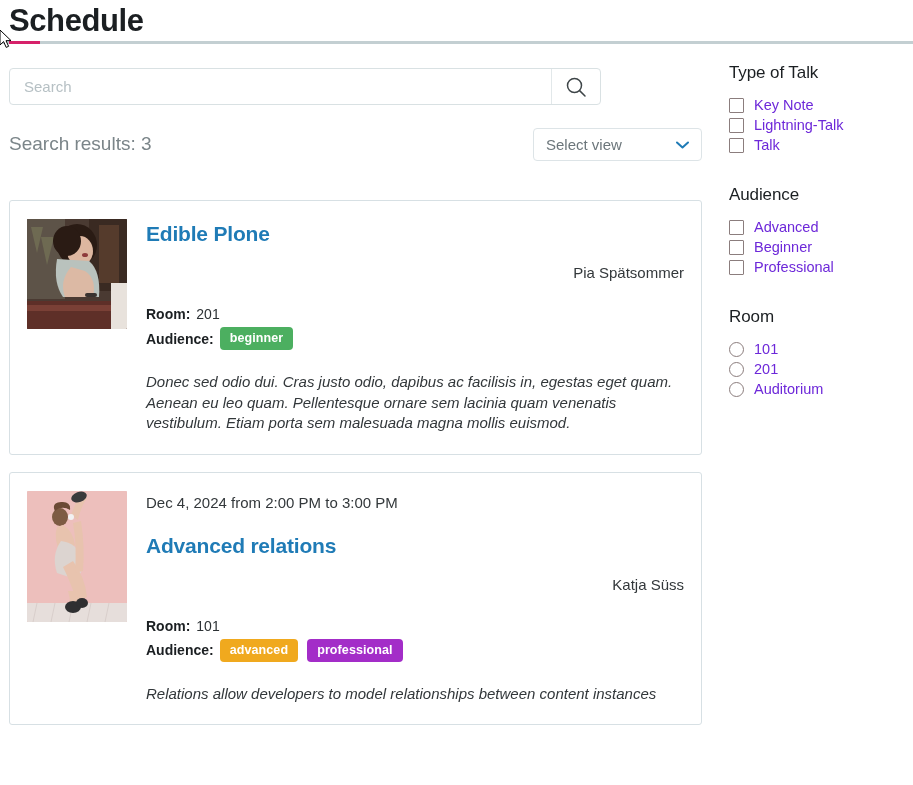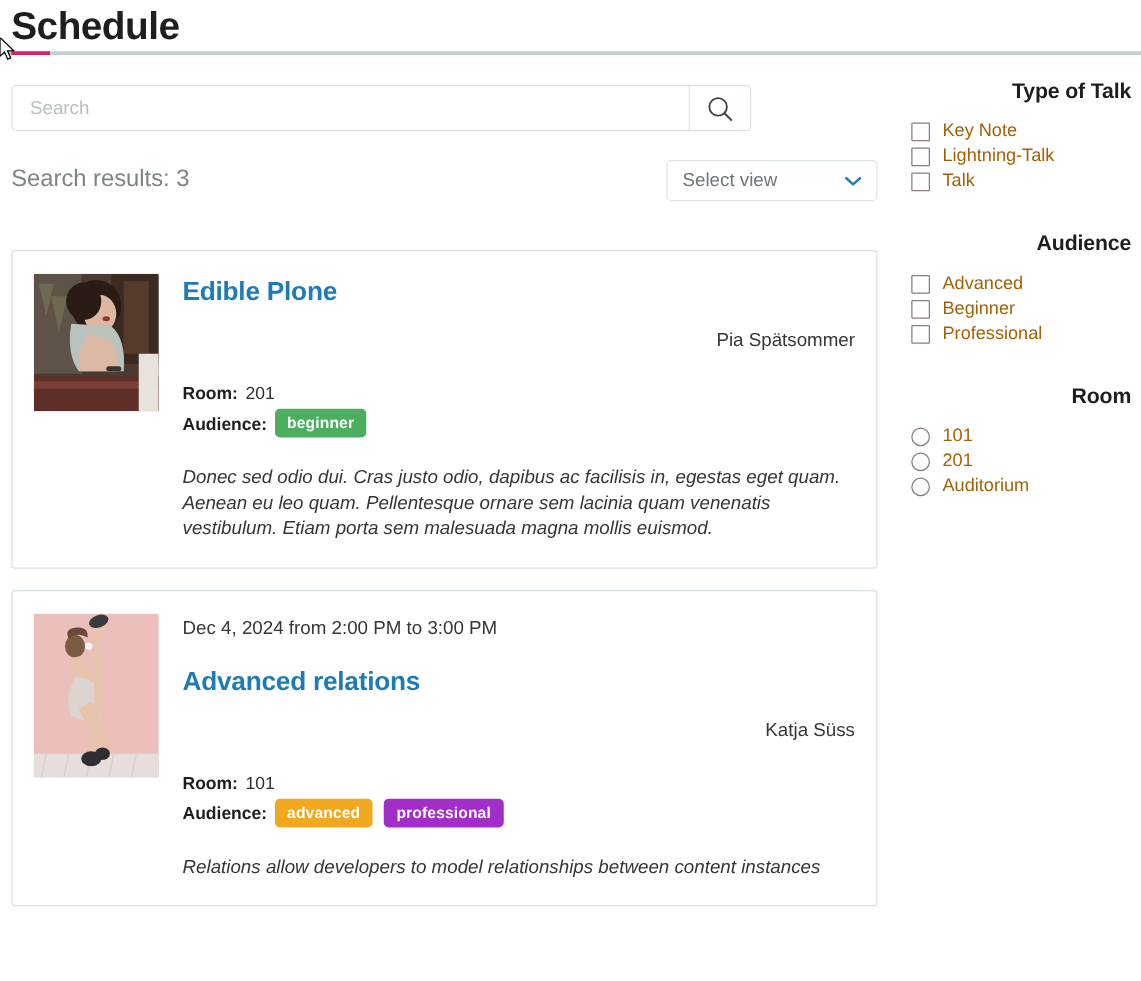--- a/index.html
+++ b/index.html
@@ -183,26 +183,25 @@
     margin-top: 22px;
     max-width: 545px;
     font-style: italic;
   }
 
   
   .filters { position: absolute; left: 729px; top: 62px; width: 176px; }
   .filter-group { margin-bottom: 22px; }
   .filter-heading {
     font-size: 17px;
-    font-weight: 700;
+    font-weight: 400;
     color: #1b1f22;
     margin: 0 0 11px 0;
     line-height: 22px;
     letter-spacing: -0.1px;
-    text-align: right;
   }
   .filter-option {
     display: flex;
     align-items: center;
     gap: 10px;
     height: 20px;
     cursor: pointer;
   }
   .cb {
     flex: 0 0 auto;
@@ -213,21 +212,21 @@
   }
   .rd {
     flex: 0 0 auto;
     width: 15px; height: 15px;
     border: 1px solid #8b7d7d;
     background: #fff;
     border-radius: 50%;
   }
   .filter-label {
     font-size: 14.5px;
-    color: #a16207;
+    color: #6d28d9;
     line-height: 20px;
   }
   .gap-audience { margin-top: 29px; }
   .gap-room { margin-top: 29px; }
 </style>
 </head>
 <body>
 
 <div class="page">
 

